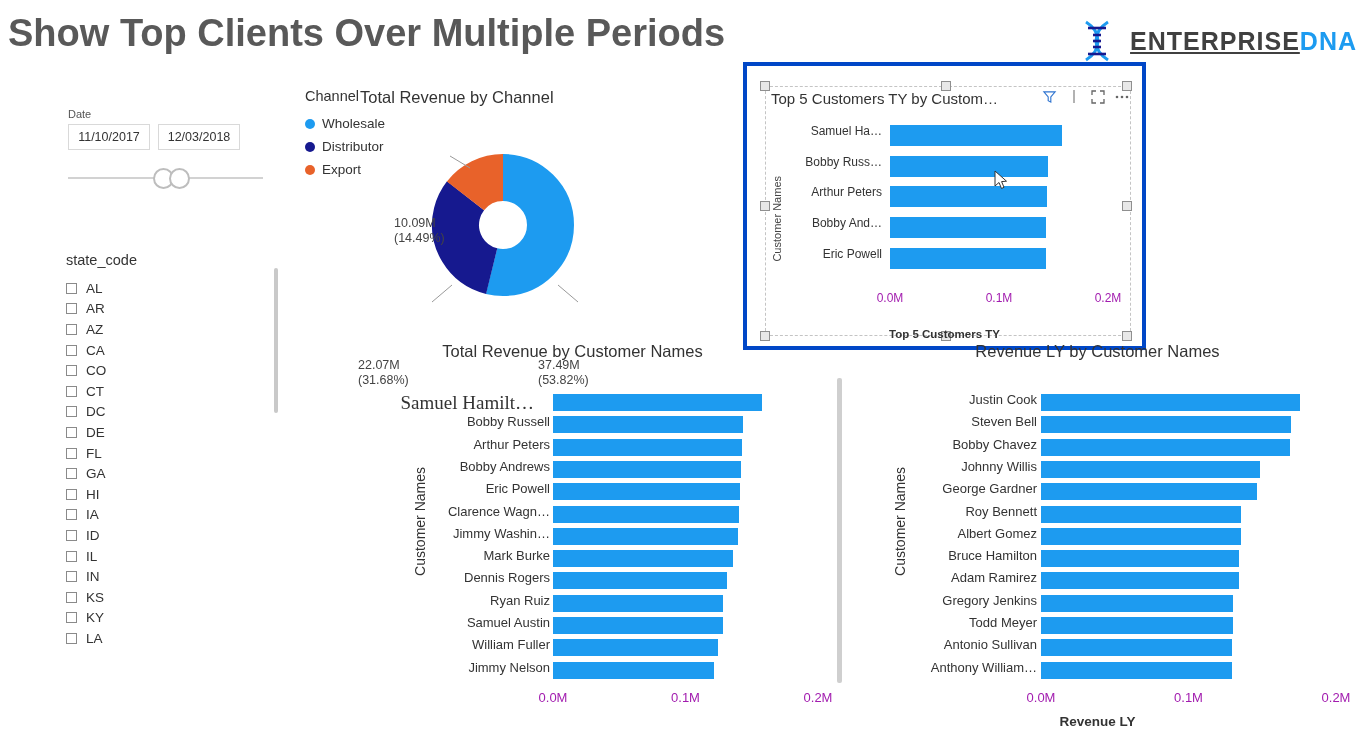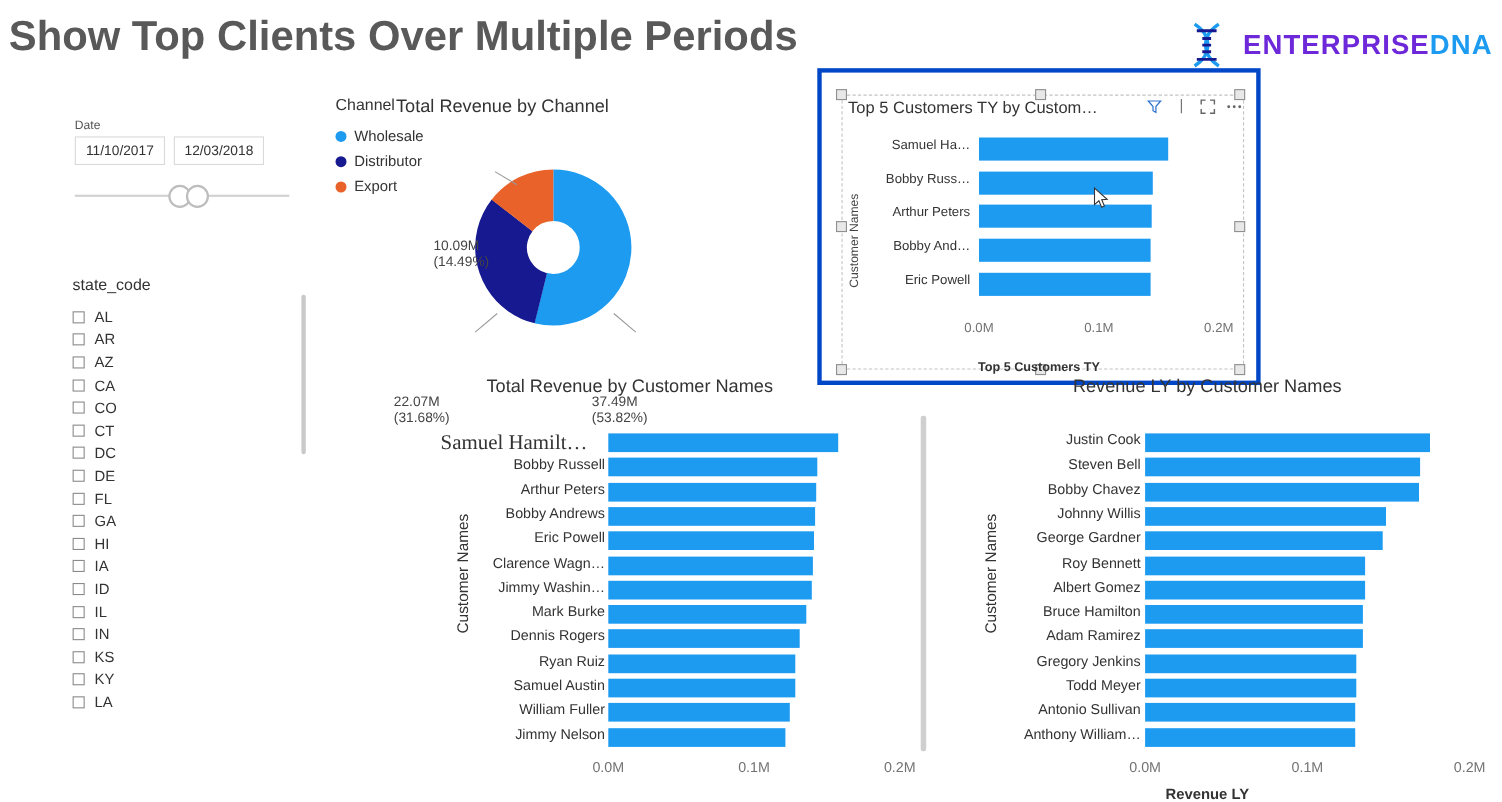--- a/index.html
+++ b/index.html
@@ -17,21 +17,21 @@
     position: absolute; left: 8px; top: 12px;
     font-size: 38px; font-weight: bold; color: #595959;
     letter-spacing: 0px; white-space: nowrap;
   }
   .brand {
     position: absolute; right: 8px; top: 20px;
     display: flex; align-items: center; gap: 10px;
   }
   .brand-logo { width: 46px; height: 42px; }
   .brand-text { font-size: 25px; font-weight: bold; letter-spacing: 1px; }
-  .brand-text .dark { color: #6d28d9; }
+  .brand-text .dark { color: #404040; text-decoration: underline; }
   .brand-text .blue { color: #1d9bf0; }
 
   
   .date-slicer { position: absolute; left: 68px; top: 108px; width: 200px; }
   .slicer-label { font-size: 11px; color: #555; margin-bottom: 4px; }
   .date-boxes { display: flex; gap: 8px; }
   .date-box {
     border: 1px solid #d9d9d9; background: #fff;
     font-size: 12.5px; color: #333;
     padding: 5px 7px; min-width: 82px; text-align: center;
@@ -119,21 +119,21 @@
   .axis-title {
     position: absolute; bottom: 0; width: 100%; text-align: center;
     font-size: 13.5px; font-weight: bold; color: #333;
   }
   .ylabel-v {
     position: absolute; writing-mode: vertical-rl; transform: rotate(180deg);
     font-size: 14px; color: #333;
   }
   .cat-label { position: absolute; font-size: 13px; color: #333; text-align: right; white-space: nowrap; }
   .bar { position: absolute; height: 17px; background: #1d9bf0; }
-  .tick { position: absolute; font-size: 13px; color: #737373; }
+  .tick { position: absolute; font-size: 13px; color: #a21caf; }
   .mid-scroll {
     position: absolute; width: 5px; background: #cfcfcf; border-radius: 2px;
   }
 </style>
 </head>
 <body>
 
 <div id="root">
 
   <div class="page-title">Show Top Clients Over Multiple Periods</div>

